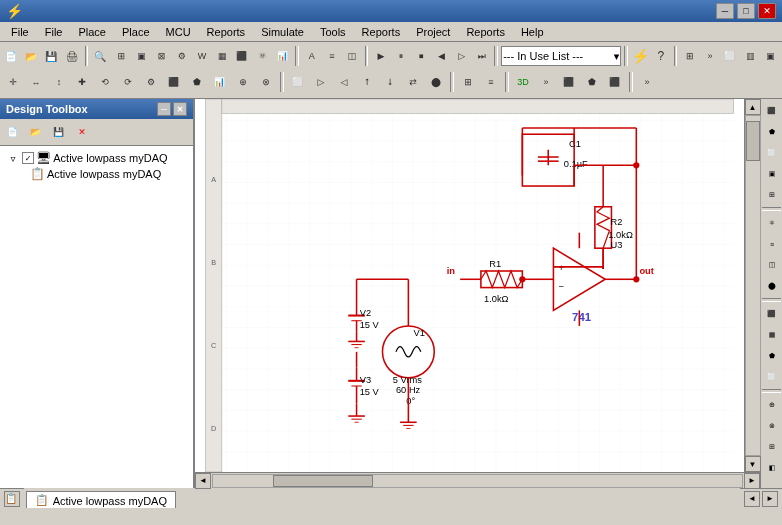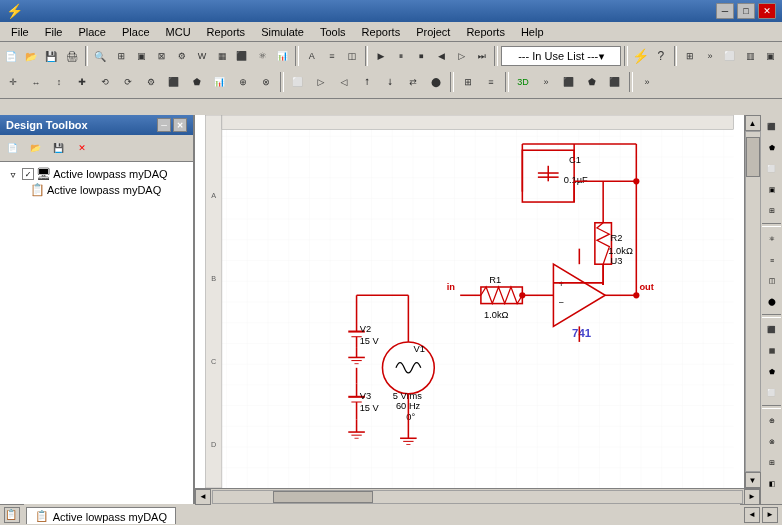--- a/index.html
+++ b/index.html
@@ -74,32 +74,31 @@
     .toolbar-separator {
       width: 4px; height: 20px;
       border-left: 1px solid #808080;
       border-right: 1px solid white;
       margin: 0 2px;
     }
     .toolbar-dropdown {
       height: 20px;
       background: white;
       border: 1px solid #808080;
-      padding: 0 16px;
+      padding: 0 1px;
       font-size: 11px;
       min-width: 120px;
       display: flex; align-items: center;
     }
 
     
     .main-area {
       display: flex;
       height: calc(525px - 22px - 20px - 52px - 20px - 22px);
       background: #d4d0c8;
-      margin-top: 16px;
     }
 
     
     .left-panel {
       width: 195px;
       background: #d4d0c8;
       border-right: 2px solid #808080;
       display: flex;
       flex-direction: column;
     }

